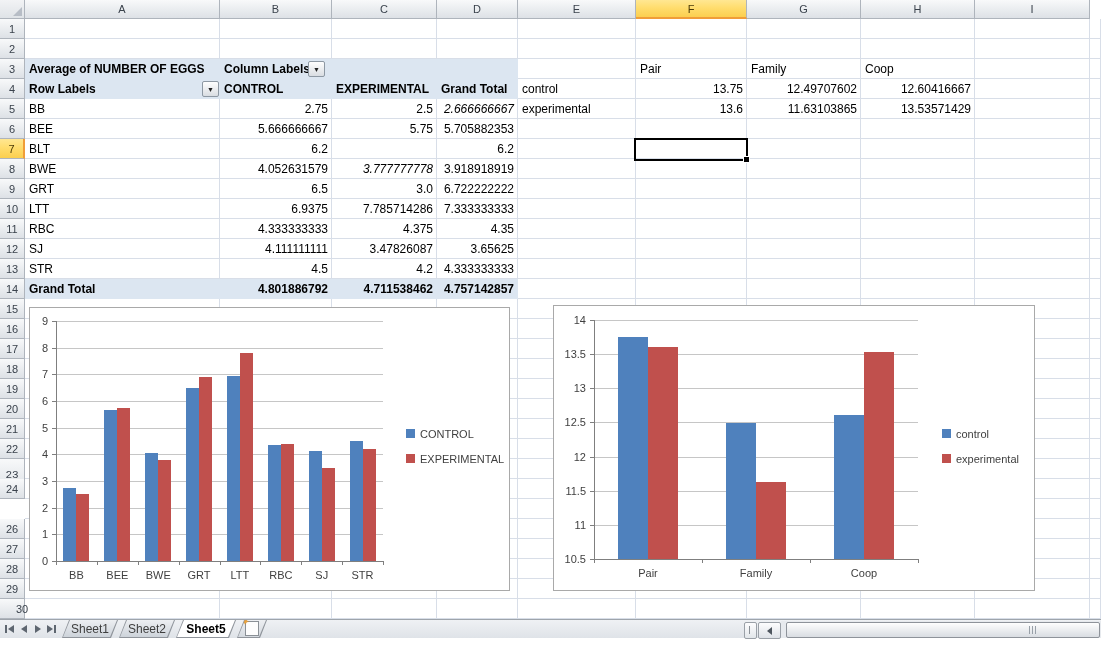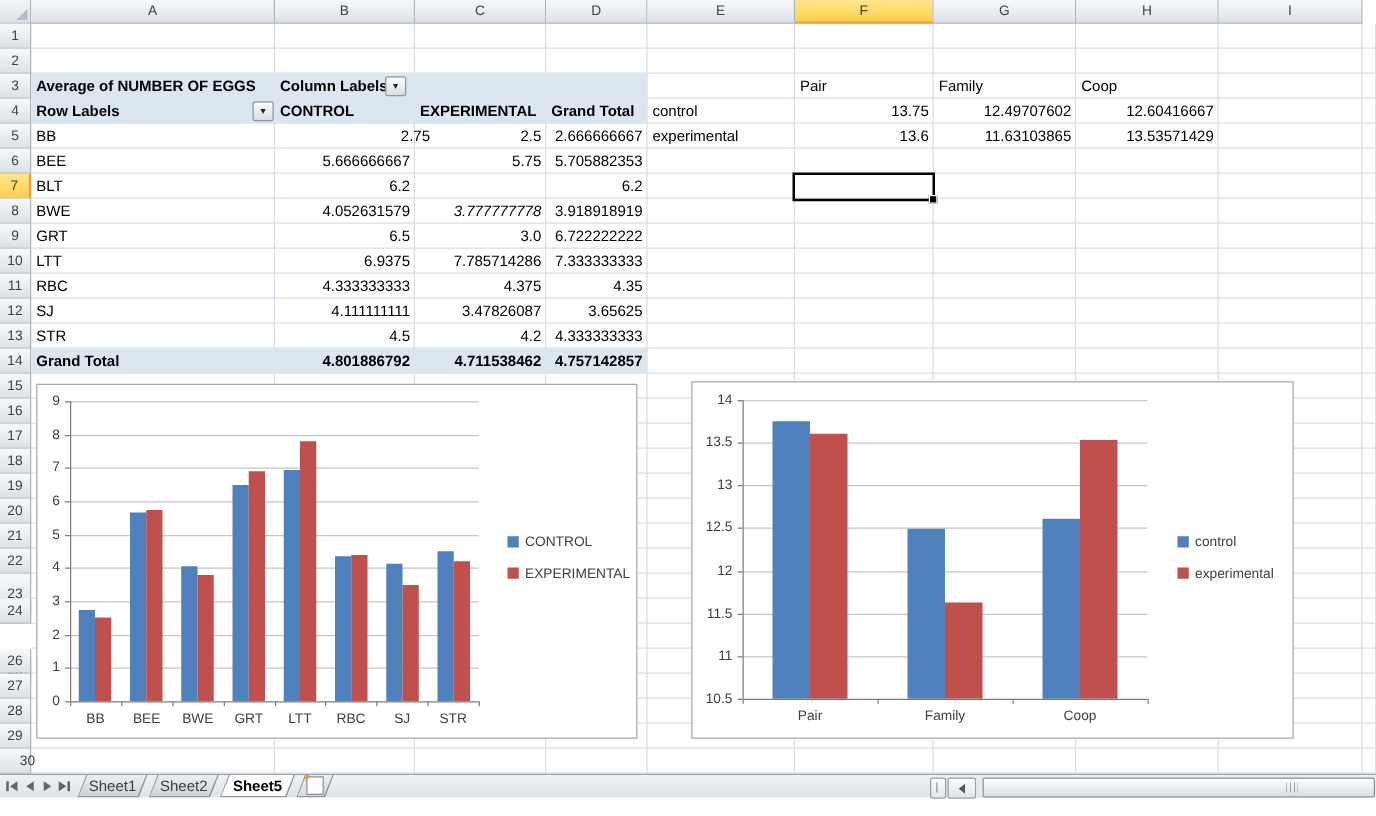--- a/index.html
+++ b/index.html
@@ -118,21 +118,21 @@
         <div class="hdr" style="left: 0px; top: 259px; width: 25px; height: 20px;">13</div>
         <div class="hdr" style="left: 0px; top: 279px; width: 25px; height: 20px;">14</div>
         <div class="hdr" style="left: 0px; top: 299px; width: 25px; height: 20px;">15</div>
         <div class="hdr" style="left: 0px; top: 319px; width: 25px; height: 20px;">16</div>
         <div class="hdr" style="left: 0px; top: 339px; width: 25px; height: 20px;">17</div>
         <div class="hdr" style="left: 0px; top: 359px; width: 25px; height: 20px;">18</div>
         <div class="hdr" style="left: 0px; top: 379px; width: 25px; height: 20px;">19</div>
         <div class="hdr" style="left: 0px; top: 399px; width: 25px; height: 20px;">20</div>
         <div class="hdr" style="left: 0px; top: 419px; width: 25px; height: 20px;">21</div>
         <div class="hdr" style="left: 0px; top: 439px; width: 25px; height: 20px;">22</div>
-        <div class="hdr" style="left: 0px; top: 459px; width: 25px; height: 32px;">23</div>
+        <div class="hdr" style="left: 0px; top: 459px; width: 25px; height: 32px; font-family: Liberation Mono, monospace;">23</div>
         <div class="hdr" style="left: 0px; top: 479px; width: 25px; height: 20px;">24</div>
         <div class="hdr" style="left: 0px; top: 526px; width: 25px; height: 20px;">25</div>
         <div class="hdr" style="left: 0px; top: 519px; width: 25px; height: 20px;">26</div>
         <div class="hdr" style="left: 0px; top: 539px; width: 25px; height: 20px;">27</div>
         <div class="hdr" style="left: 0px; top: 559px; width: 25px; height: 20px;">28</div>
         <div class="hdr" style="left: 0px; top: 579px; width: 25px; height: 20px;">29</div>
         <div class="hdr" style="left: 0px; top: 599px; width: 25px; height: 20px; padding-left: 20px;">30</div>
       </div>
     <div id="gridLayer">
         <div class="gl" style="left: 219px; top: 19px; width: 1px; height: 600px;"></div>
@@ -182,23 +182,23 @@
         <div class="band" style="left: 25px; top: 279px; width: 493px; height: 20px;"></div>
       </div>
     <div id="cellLayer">
         <div class="cell b" style="left: 25px; top: 59px; width: 195px; height: 20px;">Average of NUMBER OF EGGS</div>
         <div class="cell b" style="left: 220px; top: 59px; width: 112px; height: 20px;">Column Labels</div>
         <div class="cell b" style="left: 25px; top: 79px; width: 195px; height: 20px;">Row Labels</div>
         <div class="cell b" style="left: 220px; top: 79px; width: 112px; height: 20px;">CONTROL</div>
         <div class="cell b" style="left: 332px; top: 79px; width: 105px; height: 20px;">EXPERIMENTAL</div>
         <div class="cell b" style="left: 437px; top: 79px; width: 81px; height: 20px;">Grand Total</div>
         <div class="cell" style="left: 25px; top: 99px; width: 195px; height: 20px;">BB</div>
-        <div class="cell r" style="left: 236px; top: 99px; width: 112px; height: 20px;">2.75</div>
+        <div class="cell r" style="left: 220px; top: 99px; width: 112px; height: 20px;">2.75</div>
         <div class="cell r" style="left: 332px; top: 99px; width: 105px; height: 20px;">2.5</div>
-        <div class="cell r" style="left: 437px; top: 99px; width: 81px; height: 20px;">2.666666667</div>
+        <div class="cell r" style="left: 437px; top: 99px; width: 81px; height: 20px; font-style: italic;">2.666666667</div>
         <div class="cell" style="left: 25px; top: 119px; width: 195px; height: 20px;">BEE</div>
         <div class="cell r" style="left: 220px; top: 119px; width: 112px; height: 20px;">5.666666667</div>
         <div class="cell r" style="left: 332px; top: 119px; width: 105px; height: 20px;">5.75</div>
         <div class="cell r" style="left: 437px; top: 119px; width: 81px; height: 20px;">5.705882353</div>
         <div class="cell" style="left: 25px; top: 139px; width: 195px; height: 20px;">BLT</div>
         <div class="cell r" style="left: 220px; top: 139px; width: 112px; height: 20px;">6.2</div>
         <div class="cell r" style="left: 437px; top: 139px; width: 81px; height: 20px;">6.2</div>
         <div class="cell" style="left: 25px; top: 159px; width: 195px; height: 20px;">BWE</div>
         <div class="cell r" style="left: 220px; top: 159px; width: 112px; height: 20px;">4.052631579</div>
         <div class="cell r" style="left: 332px; top: 159px; width: 105px; height: 20px; font-style: italic;">3.777777778</div>

